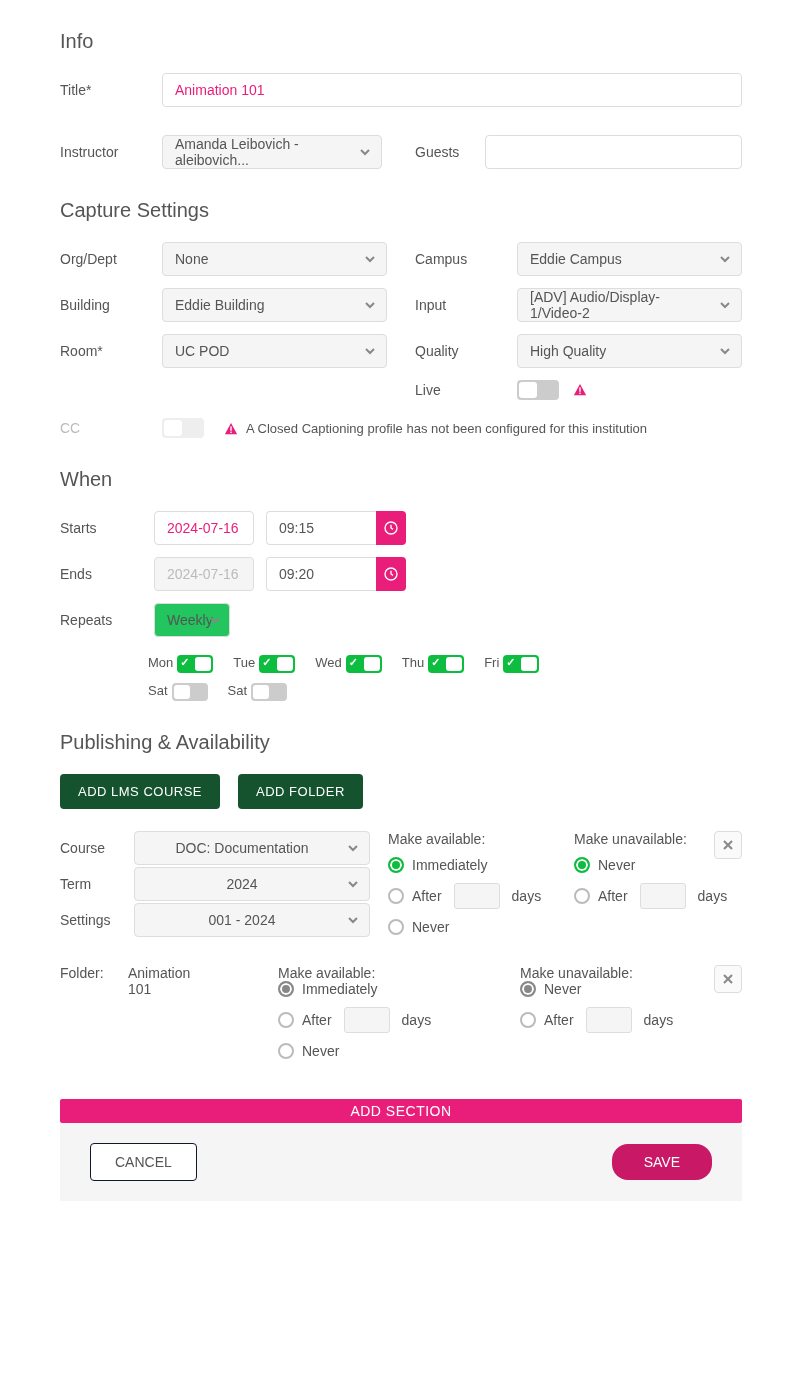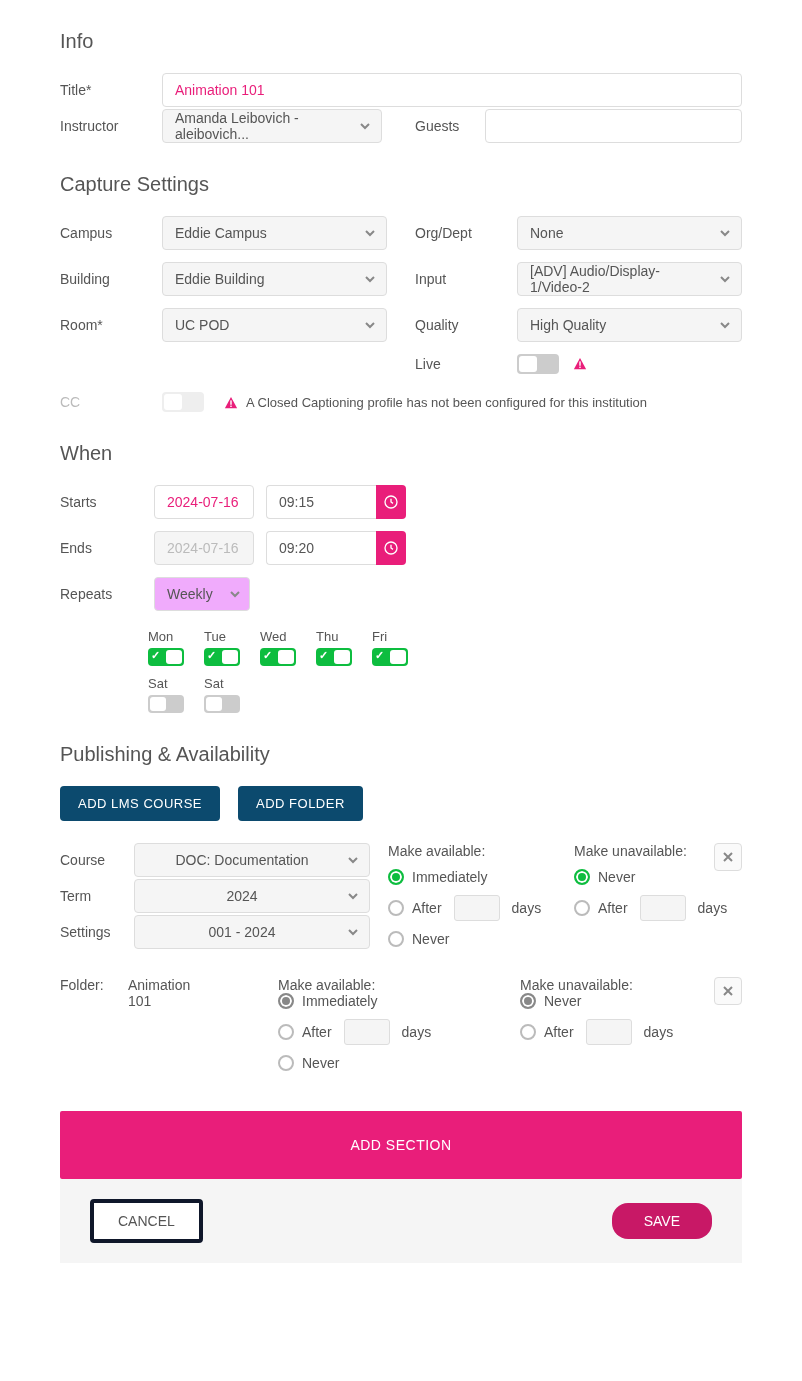--- a/index.html
+++ b/index.html
@@ -1,19 +1,19 @@
 <!DOCTYPE html>
 <html><head>
 <meta charset="utf-8">
 <style>
 * { box-sizing: border-box; margin: 0; padding: 0; }
 body { font-family: -apple-system, BlinkMacSystemFont, "Segoe UI", Arial, sans-serif; font-size: 14px; color: #555; background: #fff; padding: 30px 60px; width: 802px; }
 h2 { font-weight: 400; color: #555; font-size: 20px; margin-bottom: 20px; }
 .section { margin-bottom: 30px; }
-.row { display: flex; align-items: center; margin-bottom: 2px; gap: 20px; }
+.row { display: flex; align-items: center; margin-bottom: 28px; gap: 20px; }
 .label { width: 82px; color: #555; font-size: 14px; flex-shrink: 0; }
 .label.disabled { color: #bbb; }
 .input-text { height: 34px; border: 1px solid #ddd; border-radius: 4px; padding: 0 12px; font-size: 14px; color: #e91e7a; background: #fff; }
 .input-text.full { flex: 1; }
 .input-text.blank { width: 240px; }
 .select { height: 34px; border: 1px solid #ddd; border-radius: 4px; background: #f5f5f5; padding: 0 32px 0 12px; font-size: 14px; color: #555; display: flex; align-items: center; position: relative; cursor: pointer; }
 .select .chev { position: absolute; right: 10px; top: 50%; transform: translateY(-50%); }
 .chev svg { width: 12px; height: 12px; display: block; }
 .half { display: flex; gap: 28px; }
 .half > div { flex: 1; display: flex; align-items: center; gap: 20px; }
@@ -26,55 +26,55 @@
 .cc-row { display: flex; align-items: center; gap: 20px; margin-bottom: 10px; }
 .cc-toggle { width: 42px; height: 20px; border-radius: 4px; background: #eee; position: relative; }
 .cc-toggle::after { content: ""; position: absolute; width: 18px; height: 16px; background: #fff; border-radius: 3px; top: 2px; left: 2px; }
 .cc-warn { display: flex; align-items: flex-end; gap: 8px; font-size: 13px; color: #555; }
 .date-input { height: 34px; border: 1px solid #ddd; border-radius: 4px; padding: 0 12px; width: 100px; font-size: 14px; color: #e91e7a; display: flex; align-items: center; background: #fff; }
 .date-input.disabled { color: #bbb; background: #f5f5f5; }
 .time-wrap { display: flex; }
 .time-input { height: 34px; border: 1px solid #ddd; border-right: none; border-radius: 4px 0 0 4px; padding: 0 12px; width: 110px; font-size: 14px; background: #fff; display: flex; align-items: center; }
 .clock-btn { width: 30px; height: 34px; background: #e91e7a; border-radius: 0 4px 4px 0; display: flex; align-items: center; justify-content: center; cursor: pointer; }
 .clock-btn svg { width: 16px; height: 16px; stroke: #fff; fill: none; stroke-width: 2; }
-.day { display: flex; flex-direction: column; align-items: flex-start; gap: 4px; }
+.day { display: flex; flex-direction: row; align-items: flex-start; gap: 4px; }
 .day-label { font-size: 13px; color: #555; }
 .day-toggle { width: 36px; height: 18px; border-radius: 4px; background: #ccc; position: relative; cursor: pointer; }
 .day-toggle::after { content: ""; position: absolute; width: 16px; height: 14px; background: #fff; top: 2px; border-radius: 3px; }
 .day-toggle.on { background: #0dbd3f; }
 .day-toggle.on::after { left: auto; right: 2px; }
 .day-toggle.off::after { left: 2px; }
 .day-toggle.on .chk { position: absolute; left: 3px; top: 1px; color: #fff; font-size: 11px; font-weight: bold; }
-.btn-pink { background: #0c4a6e; color: #fff; border: none; border-radius: 4px; padding: 10px 18px; font-size: 13px; font-weight: 500; cursor: pointer; letter-spacing: 0.5px; }
+.btn-pink { background: #14532d; color: #fff; border: none; border-radius: 4px; padding: 10px 18px; font-size: 13px; font-weight: 500; cursor: pointer; letter-spacing: 0.5px; }
 .btn-pink-dark { background: #c81866; color: #fff; border: none; border-radius: 16px; padding: 10px 32px; font-size: 14px; cursor: pointer; }
-.btn-white { background: #fff; color: #555; border: 4px solid #0f172a; border-radius: 4px; padding: 10px 24px; font-size: 14px; cursor: pointer; }
+.btn-white { background: #fff; color: #555; border: 1px solid #0f172a; border-radius: 4px; padding: 10px 24px; font-size: 14px; cursor: pointer; }
 .pub-buttons { display: flex; gap: 18px; margin-bottom: 22px; }
 .pub-grid { display: flex; gap: 18px; position: relative; margin-bottom: 20px; }
 .pub-left { width: 310px; }
 .pub-left .prow { display: flex; align-items: center; gap: 16px; margin-bottom: 2px; }
 .pub-left .plabel { width: 58px; font-size: 14px; }
 .pub-left .select { flex: 1; justify-content: center; }
 .pub-col { flex: 1; }
 .pub-col .ptitle { font-size: 14px; margin-bottom: 10px; color: #555; }
 .radio-row { display: flex; align-items: center; gap: 8px; margin-bottom: 10px; font-size: 14px; color: #555; }
 .radio { width: 16px; height: 16px; border-radius: 50%; border: 2px solid #bbb; background: #fff; flex-shrink: 0; }
 .radio.on { border-color: #0dbd3f; background: #0dbd3f; box-shadow: inset 0 0 0 2px #fff; }
 .radio.gray-on { border-color: #888; background: #888; box-shadow: inset 0 0 0 2px #fff; }
 .days-input { width: 46px; height: 26px; border: 1px solid #ddd; border-radius: 3px; background: #f5f5f5; margin: 0 4px; }
 .close-btn { width: 28px; height: 28px; border: 1px solid #ddd; border-radius: 4px; display: flex; align-items: center; justify-content: center; color: #888; cursor: pointer; background: #fafafa; flex-shrink: 0; }
 .close-pos { position: absolute; right: 0; top: 0; }
 .folder-row { display: flex; gap: 20px; position: relative; margin-bottom: 20px; }
 .folder-label { width: 48px; font-size: 14px; }
 .folder-name { width: 70px; font-size: 14px; color: #555; }
 .folder-col { flex: 1; }
-.add-section-bar { background: #e91e7a; color: #fff; text-align: center; padding: 26px; font-size: 14px; border-radius: 2px; cursor: pointer; margin-bottom: 0; letter-spacing: 0.5px; }
+.add-section-bar { background: #e91e7a; color: #fff; text-align: center; padding: 4px; font-size: 14px; border-radius: 2px; cursor: pointer; margin-bottom: 0; letter-spacing: 0.5px; }
 .footer { background: #f5f5f5; padding: 20px 30px; display: flex; justify-content: space-between; align-items: center; }
 .when-row { display: flex; align-items: center; gap: 12px; margin-bottom: 12px; }
 .when-row .label { width: 82px; }
-.repeats-select { width: 96px; height: 34px; background: #f0abfc; border: 1px solid #ddd; border-radius: 4px; padding: 0 28px 0 12px; display: flex; align-items: center; position: relative; cursor: pointer; }
+.repeats-select { width: 76px; height: 34px; background: #22c55e; border: 1px solid #ddd; border-radius: 4px; padding: 0 28px 0 12px; display: flex; align-items: center; position: relative; cursor: pointer; }
 .repeats-select .chev { position: absolute; right: 8px; top: 50%; transform: translateY(-50%); }
 .days-wrap { margin-left: 88px; }
 .days-line { display: flex; gap: 20px; margin-bottom: 10px; }
 </style>
 </head>
 <body>
 
 <div class="section">
   <h2>Info</h2>
   <div class="row">
@@ -98,34 +98,34 @@
       <input class="input-text blank" style="">
     </div>
   </div>
 </div>
 
 <div class="section">
   <h2>Capture Settings</h2>
 
   <div class="half" style="margin-bottom:12px">
     <div>
+      <div class="label">Org/Dept</div>
+      <div class="select">
+        <span>None</span>
+        <span class="chev">
+            <svg viewBox="0 0 12 12">
+              <path d="M2 4l4 4 4-4" fill="none" stroke="#888" stroke-width="2"></path>
+            </svg>
+          </span>
+      </div>
+    </div>
+    <div>
       <div class="label">Campus</div>
       <div class="select">
         <span>Eddie Campus</span>
-        <span class="chev">
-            <svg viewBox="0 0 12 12">
-              <path d="M2 4l4 4 4-4" fill="none" stroke="#888" stroke-width="2"></path>
-            </svg>
-          </span>
-      </div>
-    </div>
-    <div>
-      <div class="label">Org/Dept</div>
-      <div class="select">
-        <span>None</span>
         <span class="chev">
             <svg viewBox="0 0 12 12">
               <path d="M2 4l4 4 4-4" fill="none" stroke="#888" stroke-width="2"></path>
             </svg>
           </span>
       </div>
     </div>
   </div>
 
   <div class="half" style="margin-bottom:12px">

